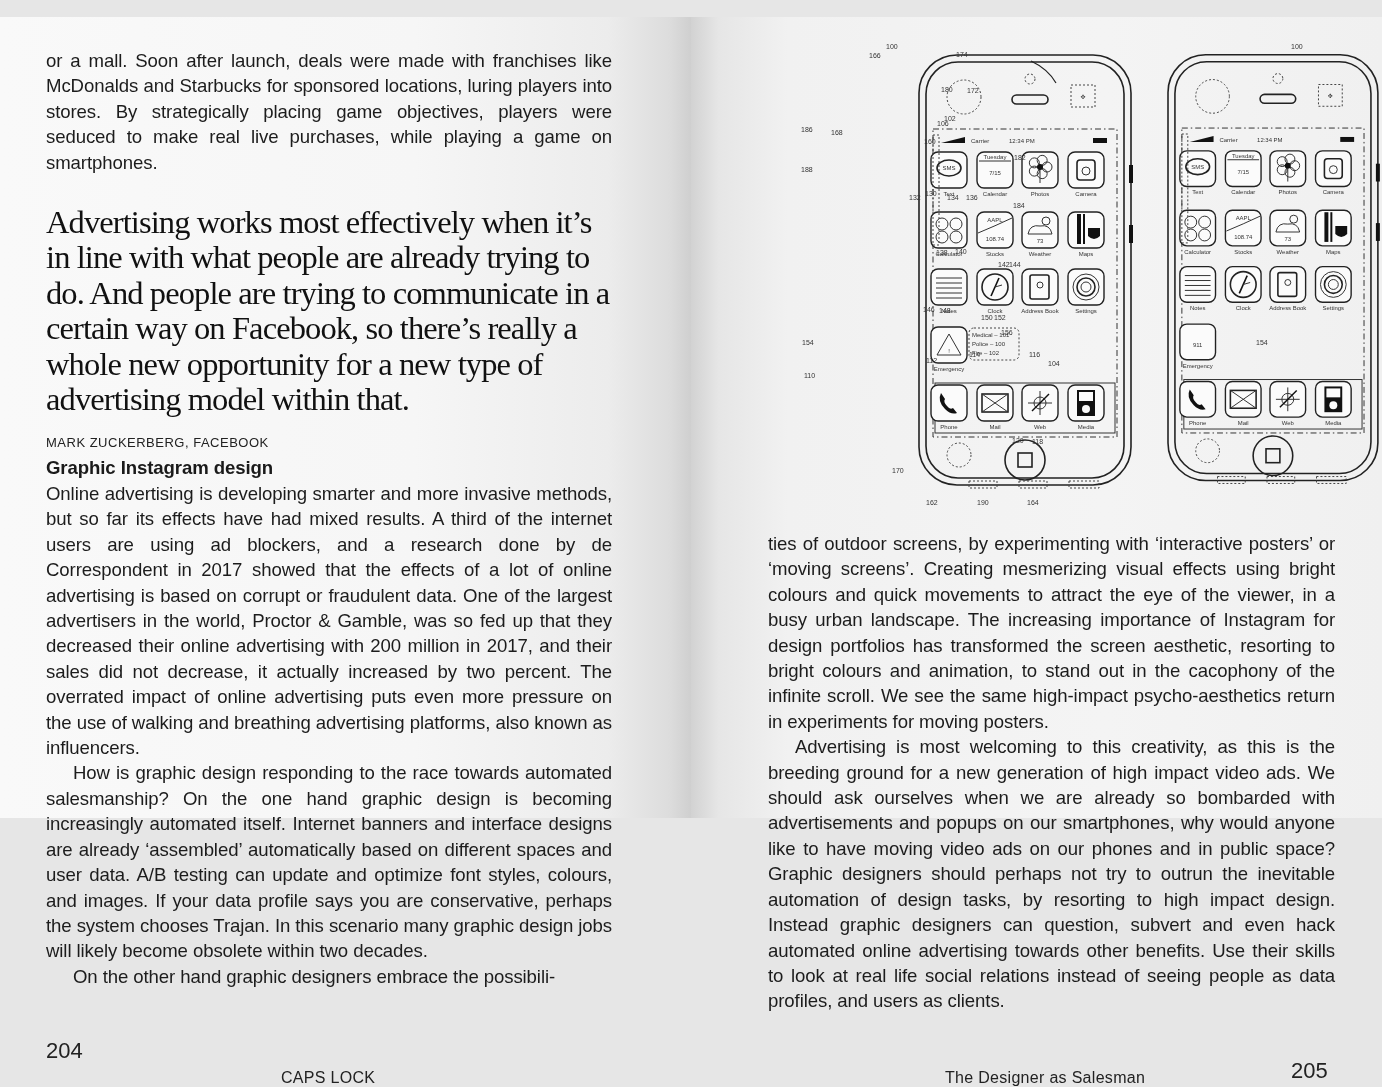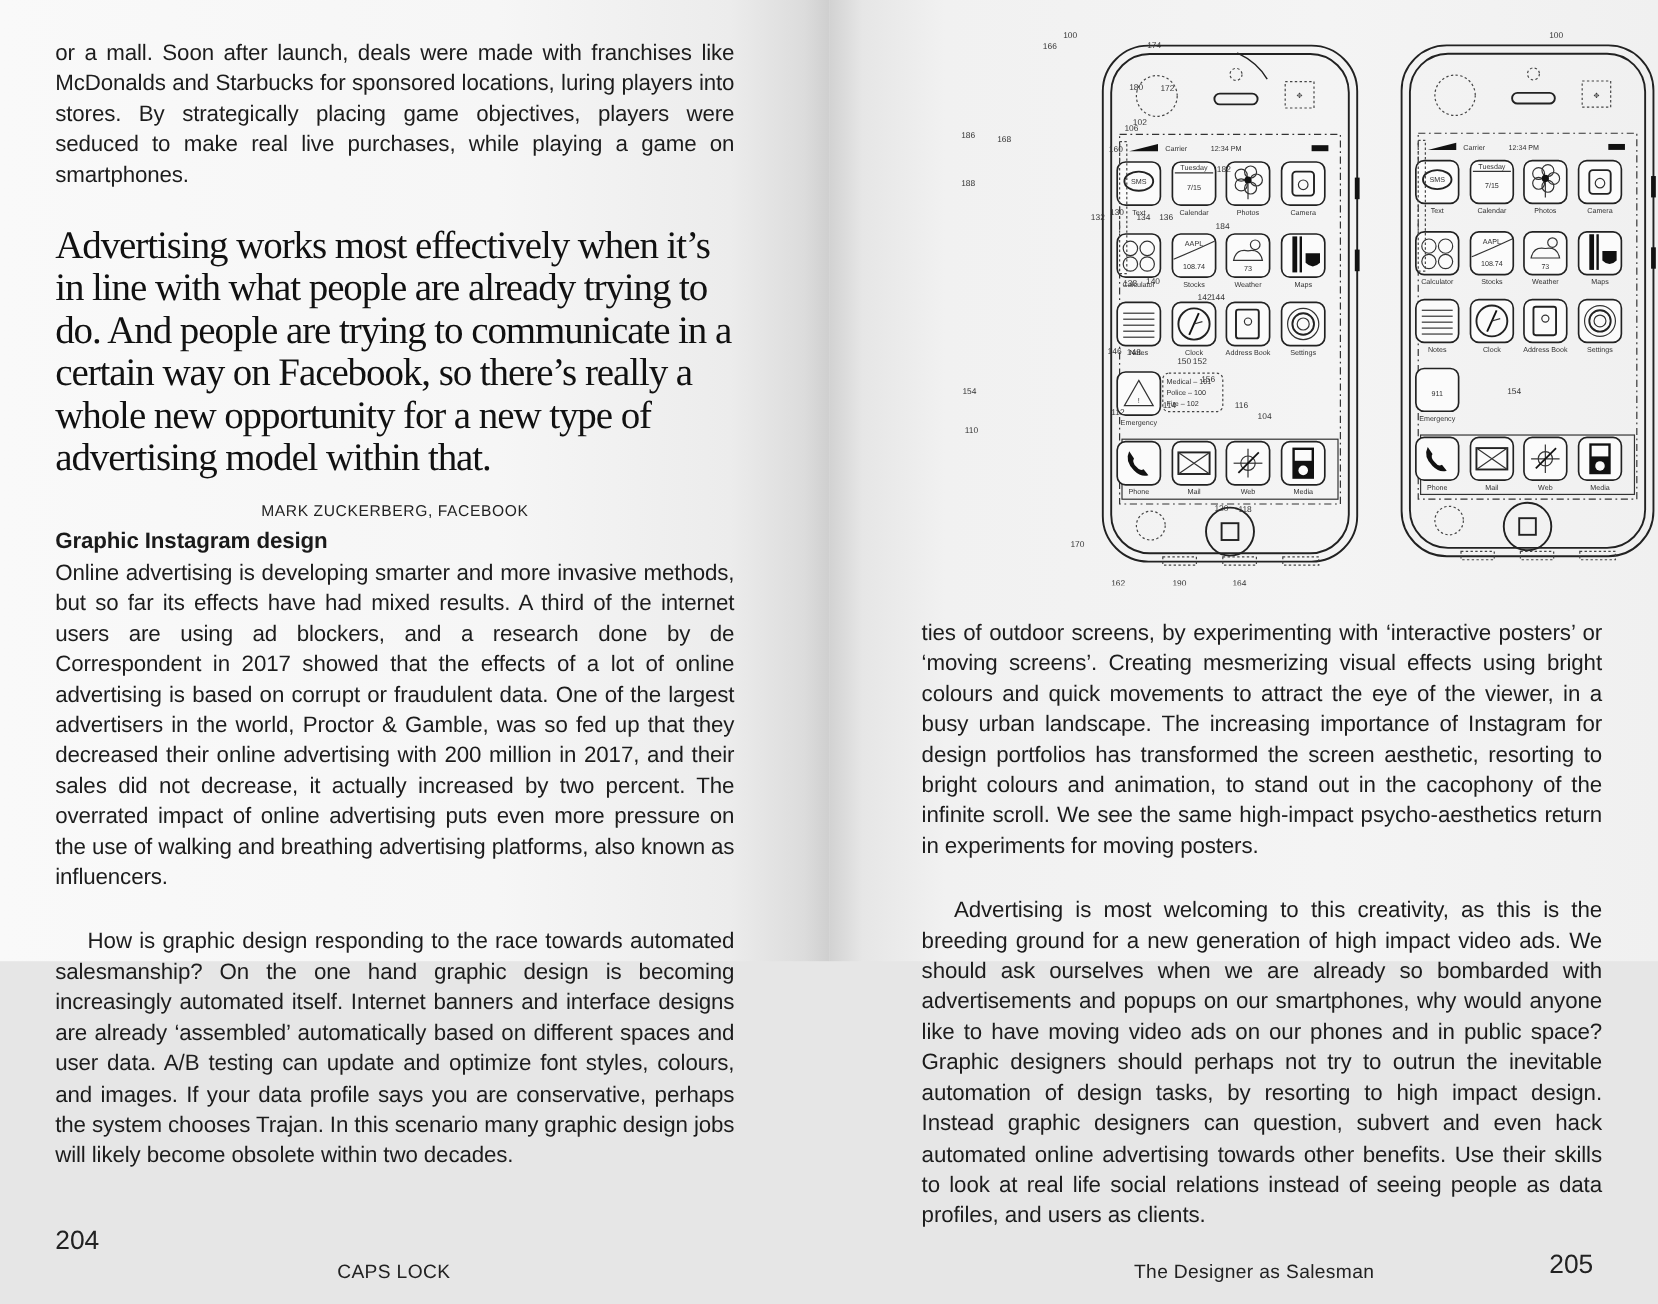--- a/index.html
+++ b/index.html
@@ -1,26 +1,26 @@
 <!DOCTYPE html>
 <html><head>
 <meta charset="utf-8">
 <style>
   html, body { margin:0; padding:0; }
   body { width:1382px; height:1087px; overflow:hidden; background:#e6e6e6; position:relative; font-family:"Liberation Sans", sans-serif; color:#1d1d1d; }
-  .page { position:absolute; top:0; height:801px; }
+  .page { position:absolute; top:17px; height:801px; }
   .page-left { left:0; width:691px; background:linear-gradient(to right,#f9f9f9 0%,#f6f6f6 60%,#ececec 88%,#dcdcdc 97%,#cfcfcf 100%); }
   .page-right { left:691px; width:691px; background:linear-gradient(to right,#d2d2d2 0%,#e6e6e6 4%,#f1f1f1 14%,#f4f4f4 60%,#f0f0f0 100%); }
   .body-text { position:absolute; font-size:18.6px; line-height:25.4px; text-align:justify; color:#1c1c1c; letter-spacing:-0.1px; }
   .body-text p { margin:0; }
-  .body-text p.indent { text-indent:27px;margin-top:28px; }
+  .body-text p.indent { text-indent:27px; }
   .left-col { left:46px; width:566px; }
   .right-col { left:77px; width:567px; }
   .quote { position:absolute; left:46px; top:188px; width:572px; font-family:"Liberation Serif", serif; font-size:32.5px; line-height:35.4px; letter-spacing:-0.9px; color:#111; }
-  .attribution { position:absolute; left:46px; width:566px; top:418px; text-align:center; font-size:13px; letter-spacing:0.5px; color:#222; }
+  .attribution { position:absolute; left:46px; width:566px; top:418px; text-align:left; font-size:13px; letter-spacing:0.5px; color:#222; }
   .subhead { position:absolute; left:46px; top:440px; font-size:18.6px; font-weight:bold; color:#1a1a1a; letter-spacing:-0.1px; }
   .folio { position:absolute; top:1021px; font-size:22px; color:#222; }
   .running { position:absolute; top:1027px; font-size:16px; color:#222; letter-spacing:0.3px;margin-top:25px; }
   .figure { position:absolute; left:95px; top:18px; width:600px; height:470px; }
   .figure svg { width:100%; height:100%; }
 </style>
 </head>
 <body>
 
 <div class="page page-left">
@@ -29,20 +29,21 @@
   </div>
 
   <div class="quote">Advertising works most effectively when it’s in line with what people are already trying to do. And people are trying to communicate in a certain way on Facebook, so there’s really a whole new opportunity for a new type of advertising model within that.</div>
   <div class="attribution">MARK ZUCKERBERG, FACEBOOK</div>
 
   <div class="subhead">Graphic Instagram design</div>
 
   <div class="body-text left-col" style="top:464px;">
     <p>Online advertising is developing smarter and more invasive methods, but so far its effects have had mixed results. A third of the internet users are using ad blockers, and a research done by de Correspondent in 2017 showed that the effects of a lot of online advertising is based on corrupt or fraudulent data. One of the largest advertisers in the world, Proctor &amp; Gamble, was so fed up that they decreased their online advertising with 200 million in 2017, and their sales did not decrease, it actually increased by two percent. The overrated impact of online advertising puts even more pressure on the use of walking and breathing advertising platforms, also known as influencers.</p>
     <p class="indent">How is graphic design responding to the race towards automated salesmanship? On the one hand graphic design is becoming increasingly automated itself. Internet banners and interface designs are already ‘assembled’ automatically based on different spaces and user data. A/B testing can update and optimize font styles, colours, and images. If your data profile says you are conservative, perhaps the system chooses Trajan. In this scenario many graphic design jobs will likely become obsolete within two decades.</p>
+    <p class="indent" style="text-align:left;">On the other hand graphic designers embrace the possibili-</p>
   </div>
 
   <div class="folio" style="left:46px;text-align:center;">204</div>
   <div class="running" style="left:281px;">CAPS LOCK</div>
 </div>
 
 <div class="page page-right">
 
   <div class="figure">
     <svg viewBox="0 0 600 470" id="fig">

